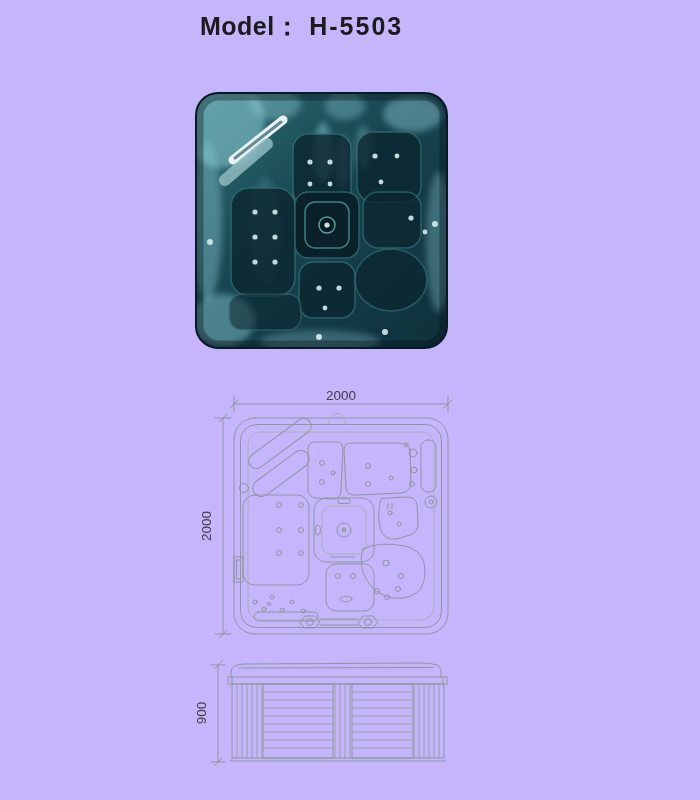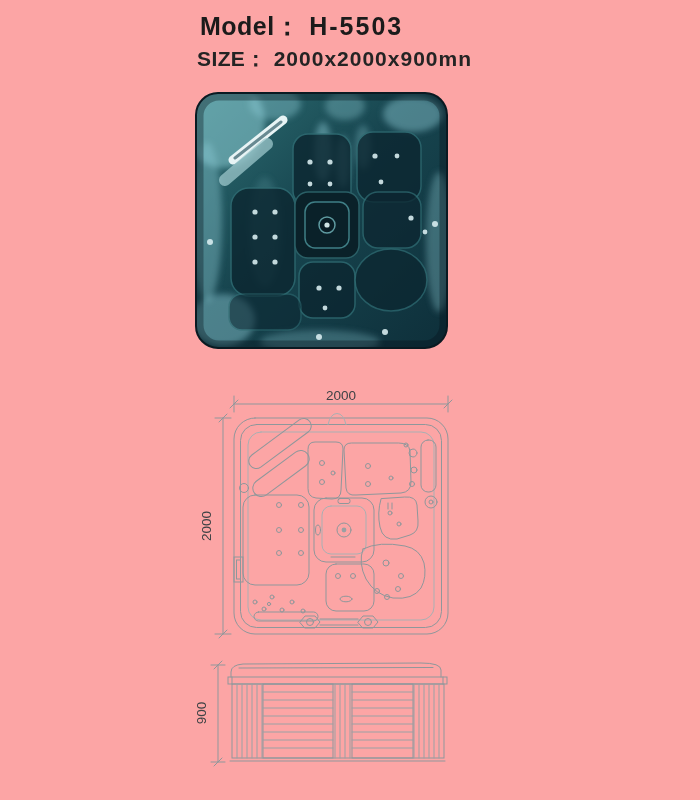--- a/index.html
+++ b/index.html
@@ -1,20 +1,20 @@
 <!DOCTYPE html>
 <html><head>
 <meta charset="utf-8">
 <style>
   html,body{margin:0;padding:0;}
   body{
     width:700px;height:800px;background:#ffffff;position:relative;
     font-family:"Liberation Sans", sans-serif;color:#1c1c1c;overflow:hidden;
   }
-  .page{position:absolute;inset:0;background:#fca5a5;}
+  .page{position:absolute;inset:0;background:#c4b5fd;}
   .model-line{
     position:absolute;left:200px;top:10px;
     font-size:25px;font-weight:bold;letter-spacing:.5px;color:#1b1b1b;
     white-space:nowrap;
   }
   .model-line .val{margin-left:9px;letter-spacing:2px;}
   .size-line{
     position:absolute;left:197px;top:45px;
     font-size:21px;font-weight:bold;letter-spacing:.4px;color:#242424;
     white-space:nowrap;
@@ -29,23 +29,20 @@
     fill:#3f4245;stroke:none;font-size:13.5px;
   }
 </style>
 </head>
 <body>
 
 <div class="page">
 
   <div class="model-line">
     <span>Model：</span><span class="val">H-5503</span>
-  </div>
-  <div class="size-line">
-    <span>SIZE：</span><span class="val">2000x2000x900mn</span>
   </div>
 
   <div class="fig fig-photo">
     <svg width="253" height="257" viewBox="0 0 253 257">
       <defs>
         <linearGradient id="gTeal" x1="0" y1="0" x2="1" y2="1">
           <stop offset="0" stop-color="#2e6f74"></stop>
           <stop offset="0.45" stop-color="#17454f"></stop>
           <stop offset="1" stop-color="#0e2f3a"></stop>
         </linearGradient>

